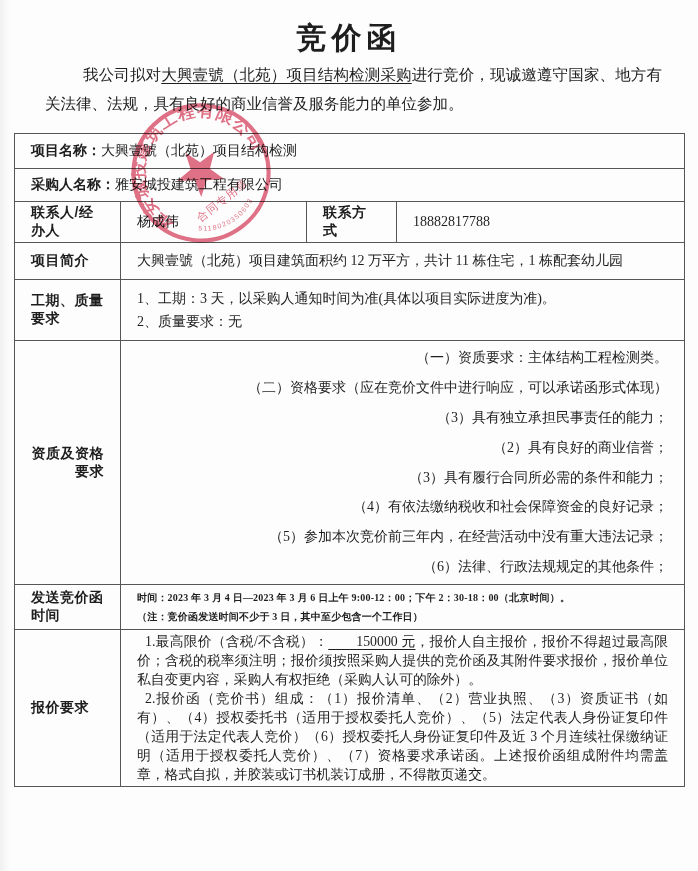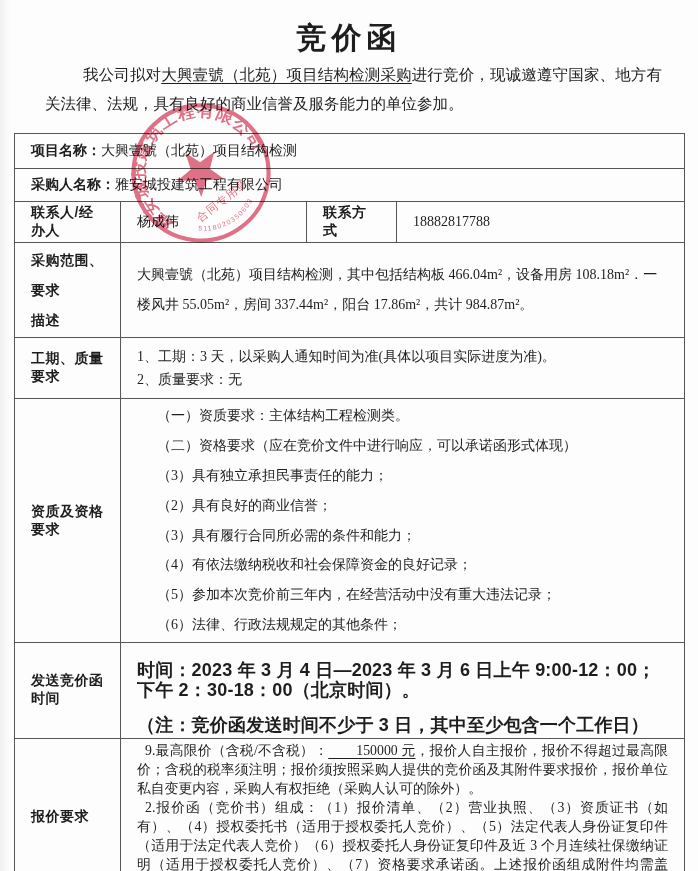--- a/index.html
+++ b/index.html
@@ -48,31 +48,31 @@
     font-family:"Liberation Sans","DejaVu Sans",sans-serif;
     font-weight:700;
   }
   .val{font-weight:400;}
   tr.r1 td{height:30px;}
   tr.r2 td{height:28px;}
   tr.r3 td{height:30px;}
   tr.r4 td{height:32px;}
   tr.r5 td{height:60px;}
   tr.r6 td{height:56px;}
-  tr.r7 td{height:239px;}
+  tr.r7 td{height:239px;text-align:right;}
   tr.r8 td{height:40px;}
   tr.r9 td{height:150px;}
 
   .lab2{line-height:30px;}
   .sched-line{line-height:23px;}
   .scope-val{line-height:30px;}
   .qline{line-height:29.8px;padding-left:20px;}
   .send-line{
-    font-family:Liberation Sans, sans-serif;
-    font-weight:700;line-height:19.5px;font-size:18px;letter-spacing:.2px;margin-top:16px;
+    font-family:Liberation Serif, serif;
+    font-weight:700;line-height:19.5px;font-size:10px;letter-spacing:.2px;
   }
   .quote-p{line-height:19px;font-size:13.8px;text-indent:8px;text-align:justify;margin:0;}
 
   .seal{
     position:absolute;left:128px;top:100px;width:146px;height:146px;
     color:#d9536b;
     opacity:.82;
     mix-blend-mode:multiply;
     transform:rotate(-38deg);
     pointer-events:none;
@@ -106,28 +106,25 @@
       <td colspan="4"><span class="inlab">采购人名称：</span><span class="val">雅安城投建筑工程有限公司</span></td>
     </tr>
 
     <tr class="r3">
       <td class="lab">联系人/经办人</td>
       <td class="val">杨成伟</td>
       <td class="lab">联系方式</td>
       <td class="val">18882817788</td>
     </tr>
 
+    <tr class="r4">
+      <td class="lab">项目简介</td>
+      <td colspan="3" class="val">大興壹號（北苑）项目建筑面积约 12 万平方，共计 11 栋住宅，1 栋配套幼儿园</td>
+    </tr>
 
-    <tr class="r5">
-      <td class="lab">
-        <div class="lab2">采购范围、要求</div>
-        <div class="lab2">描述</div>
-      </td>
-      <td colspan="3" class="val scope-val">大興壹號（北苑）项目结构检测，其中包括结构板 466.04m²，设备用房 108.18m²．一楼风井 55.05m²，房间 337.44m²，阳台 17.86m²，共计 984.87m²。</td>
-    </tr>
 
     <tr class="r6">
       <td class="lab">工期、质量要求</td>
       <td colspan="3" class="val">
         <div class="sched-line">1、工期：3 天，以采购人通知时间为准(具体以项目实际进度为准)。</div>
         <div class="sched-line">2、质量要求：无</div>
       </td>
     </tr>
 
     <tr class="r7">
@@ -148,21 +145,21 @@
       <td class="lab">发送竞价函时间</td>
       <td colspan="3">
         <div class="send-line">时间：2023 年 3 月 4 日—2023 年 3 月 6 日上午 9:00-12：00；下午 2：30-18：00（北京时间）。</div>
         <div class="send-line">（注：竞价函发送时间不少于 3 日，其中至少包含一个工作日）</div>
       </td>
     </tr>
 
     <tr class="r9">
       <td class="lab">报价要求</td>
       <td colspan="3" class="val">
-        <p class="quote-p"><span>9.最高限价（含税/不含税）：</span><span class="u">　　150000 元</span><span>，报价人自主报价，报价不得超过最高限价；含税的税率须注明；报价须按照采购人提供的竞价函及其附件要求报价，报价单位私自变更内容，采购人有权拒绝（采购人认可的除外）。</span></p>
+        <p class="quote-p"><span>1.最高限价（含税/不含税）：</span><span class="u">　　150000 元</span><span>，报价人自主报价，报价不得超过最高限价；含税的税率须注明；报价须按照采购人提供的竞价函及其附件要求报价，报价单位私自变更内容，采购人有权拒绝（采购人认可的除外）。</span></p>
         <p class="quote-p">2.报价函（竞价书）组成：（1）报价清单、（2）营业执照、（3）资质证书（如有）、（4）授权委托书（适用于授权委托人竞价）、（5）法定代表人身份证复印件（适用于法定代表人竞价）（6）授权委托人身份证复印件及近 3 个月连续社保缴纳证明（适用于授权委托人竞价）、（7）资格要求承诺函。上述报价函组成附件均需盖章，格式自拟，并胶装或订书机装订成册，不得散页递交。</p>
       </td>
     </tr>
 
   </tbody>
     </table>
 </div>
 
 <div class="seal">
   <svg viewBox="0 0 160 160">

